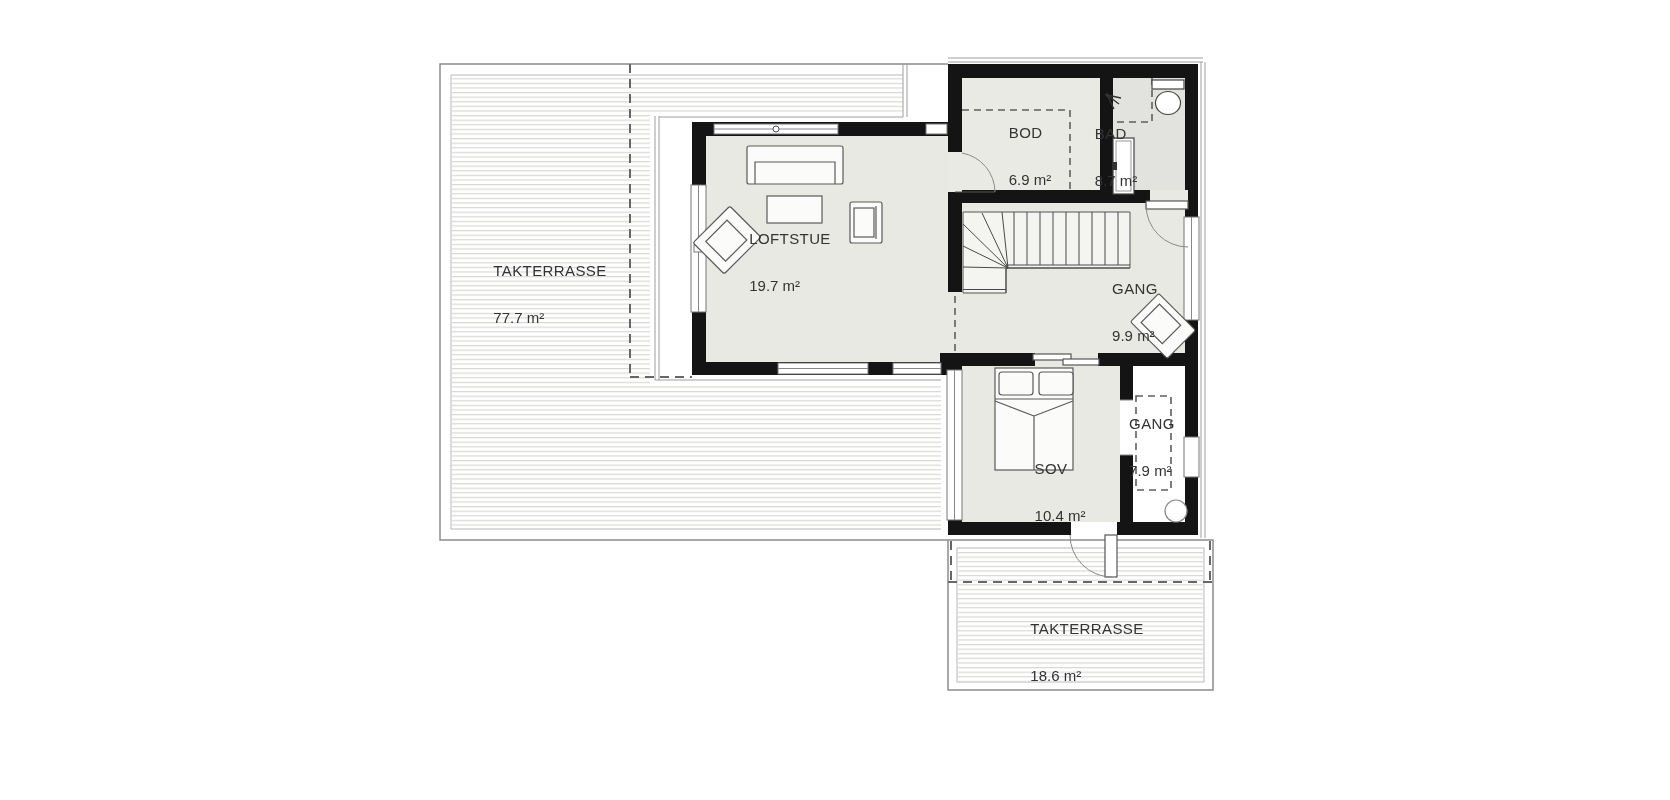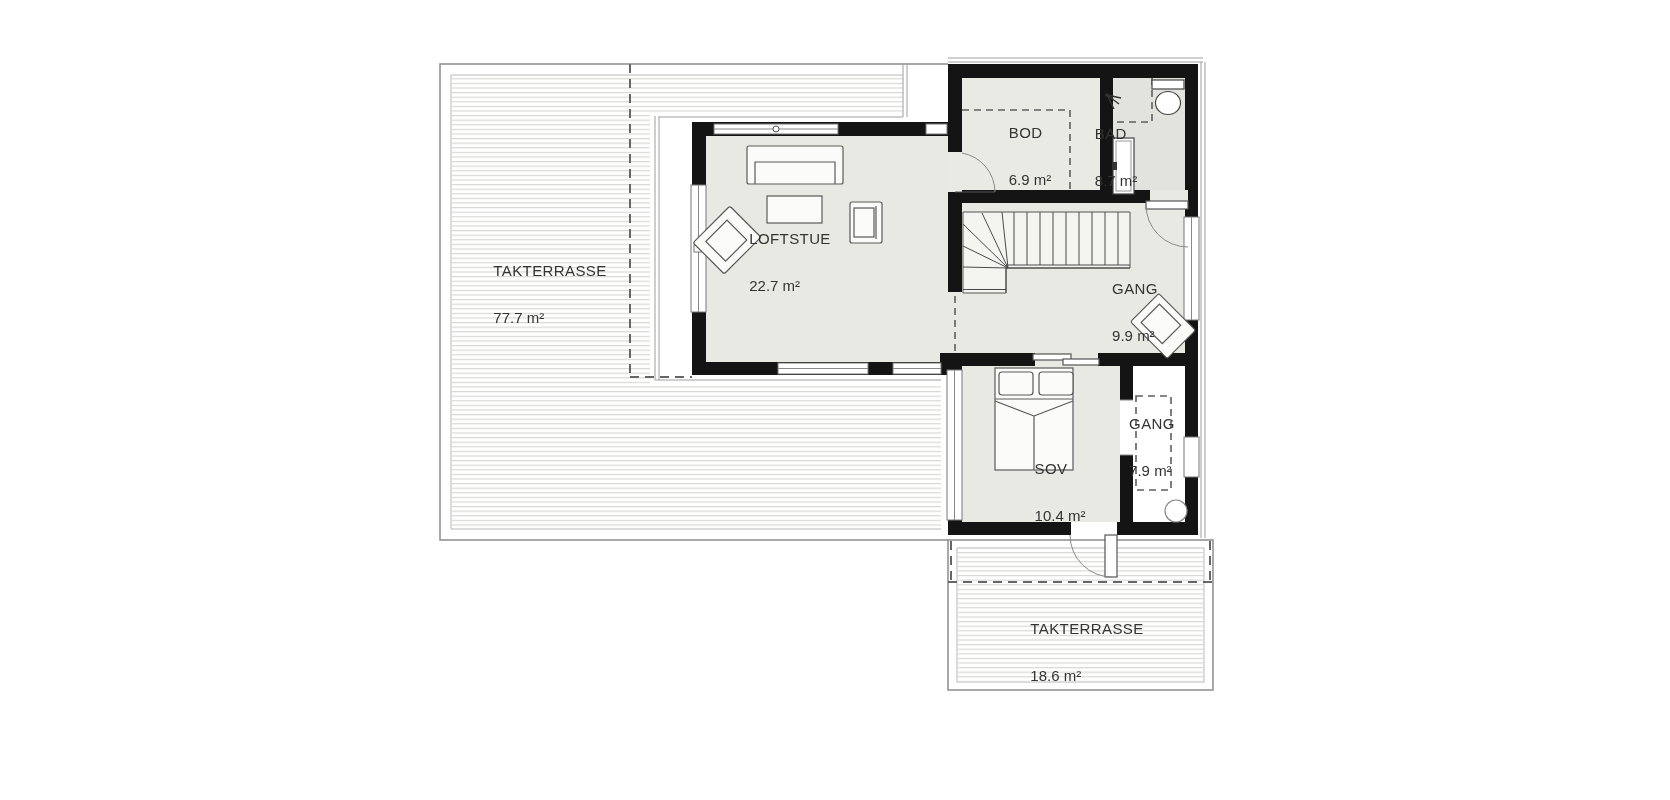--- a/index.html
+++ b/index.html
@@ -214,21 +214,21 @@
   </g>
 </svg>
 
 <div class="labels">
   <div class="room-label" style="left:550px;top:294px">
     <span class="rname">TAKTERRASSE</span>
     <span class="rarea">77.7 m²</span>
   </div>
   <div class="room-label" style="left:790px;top:262px">
     <span class="rname">LOFTSTUE</span>
-    <span class="rarea">22.7 m²</span>
+    <span class="rarea">19.7 m²</span>
   </div>
   <div class="room-label" style="left:1030px;top:156px">
     <span class="rname">BOD</span>
     <span class="rarea">6.9 m²</span>
   </div>
   <div class="room-label" style="left:1116px;top:157px">
     <span class="rname">BAD</span>
     <span class="rarea">8.7 m²</span>
   </div>
   <div class="room-label" style="left:1135px;top:312px">

